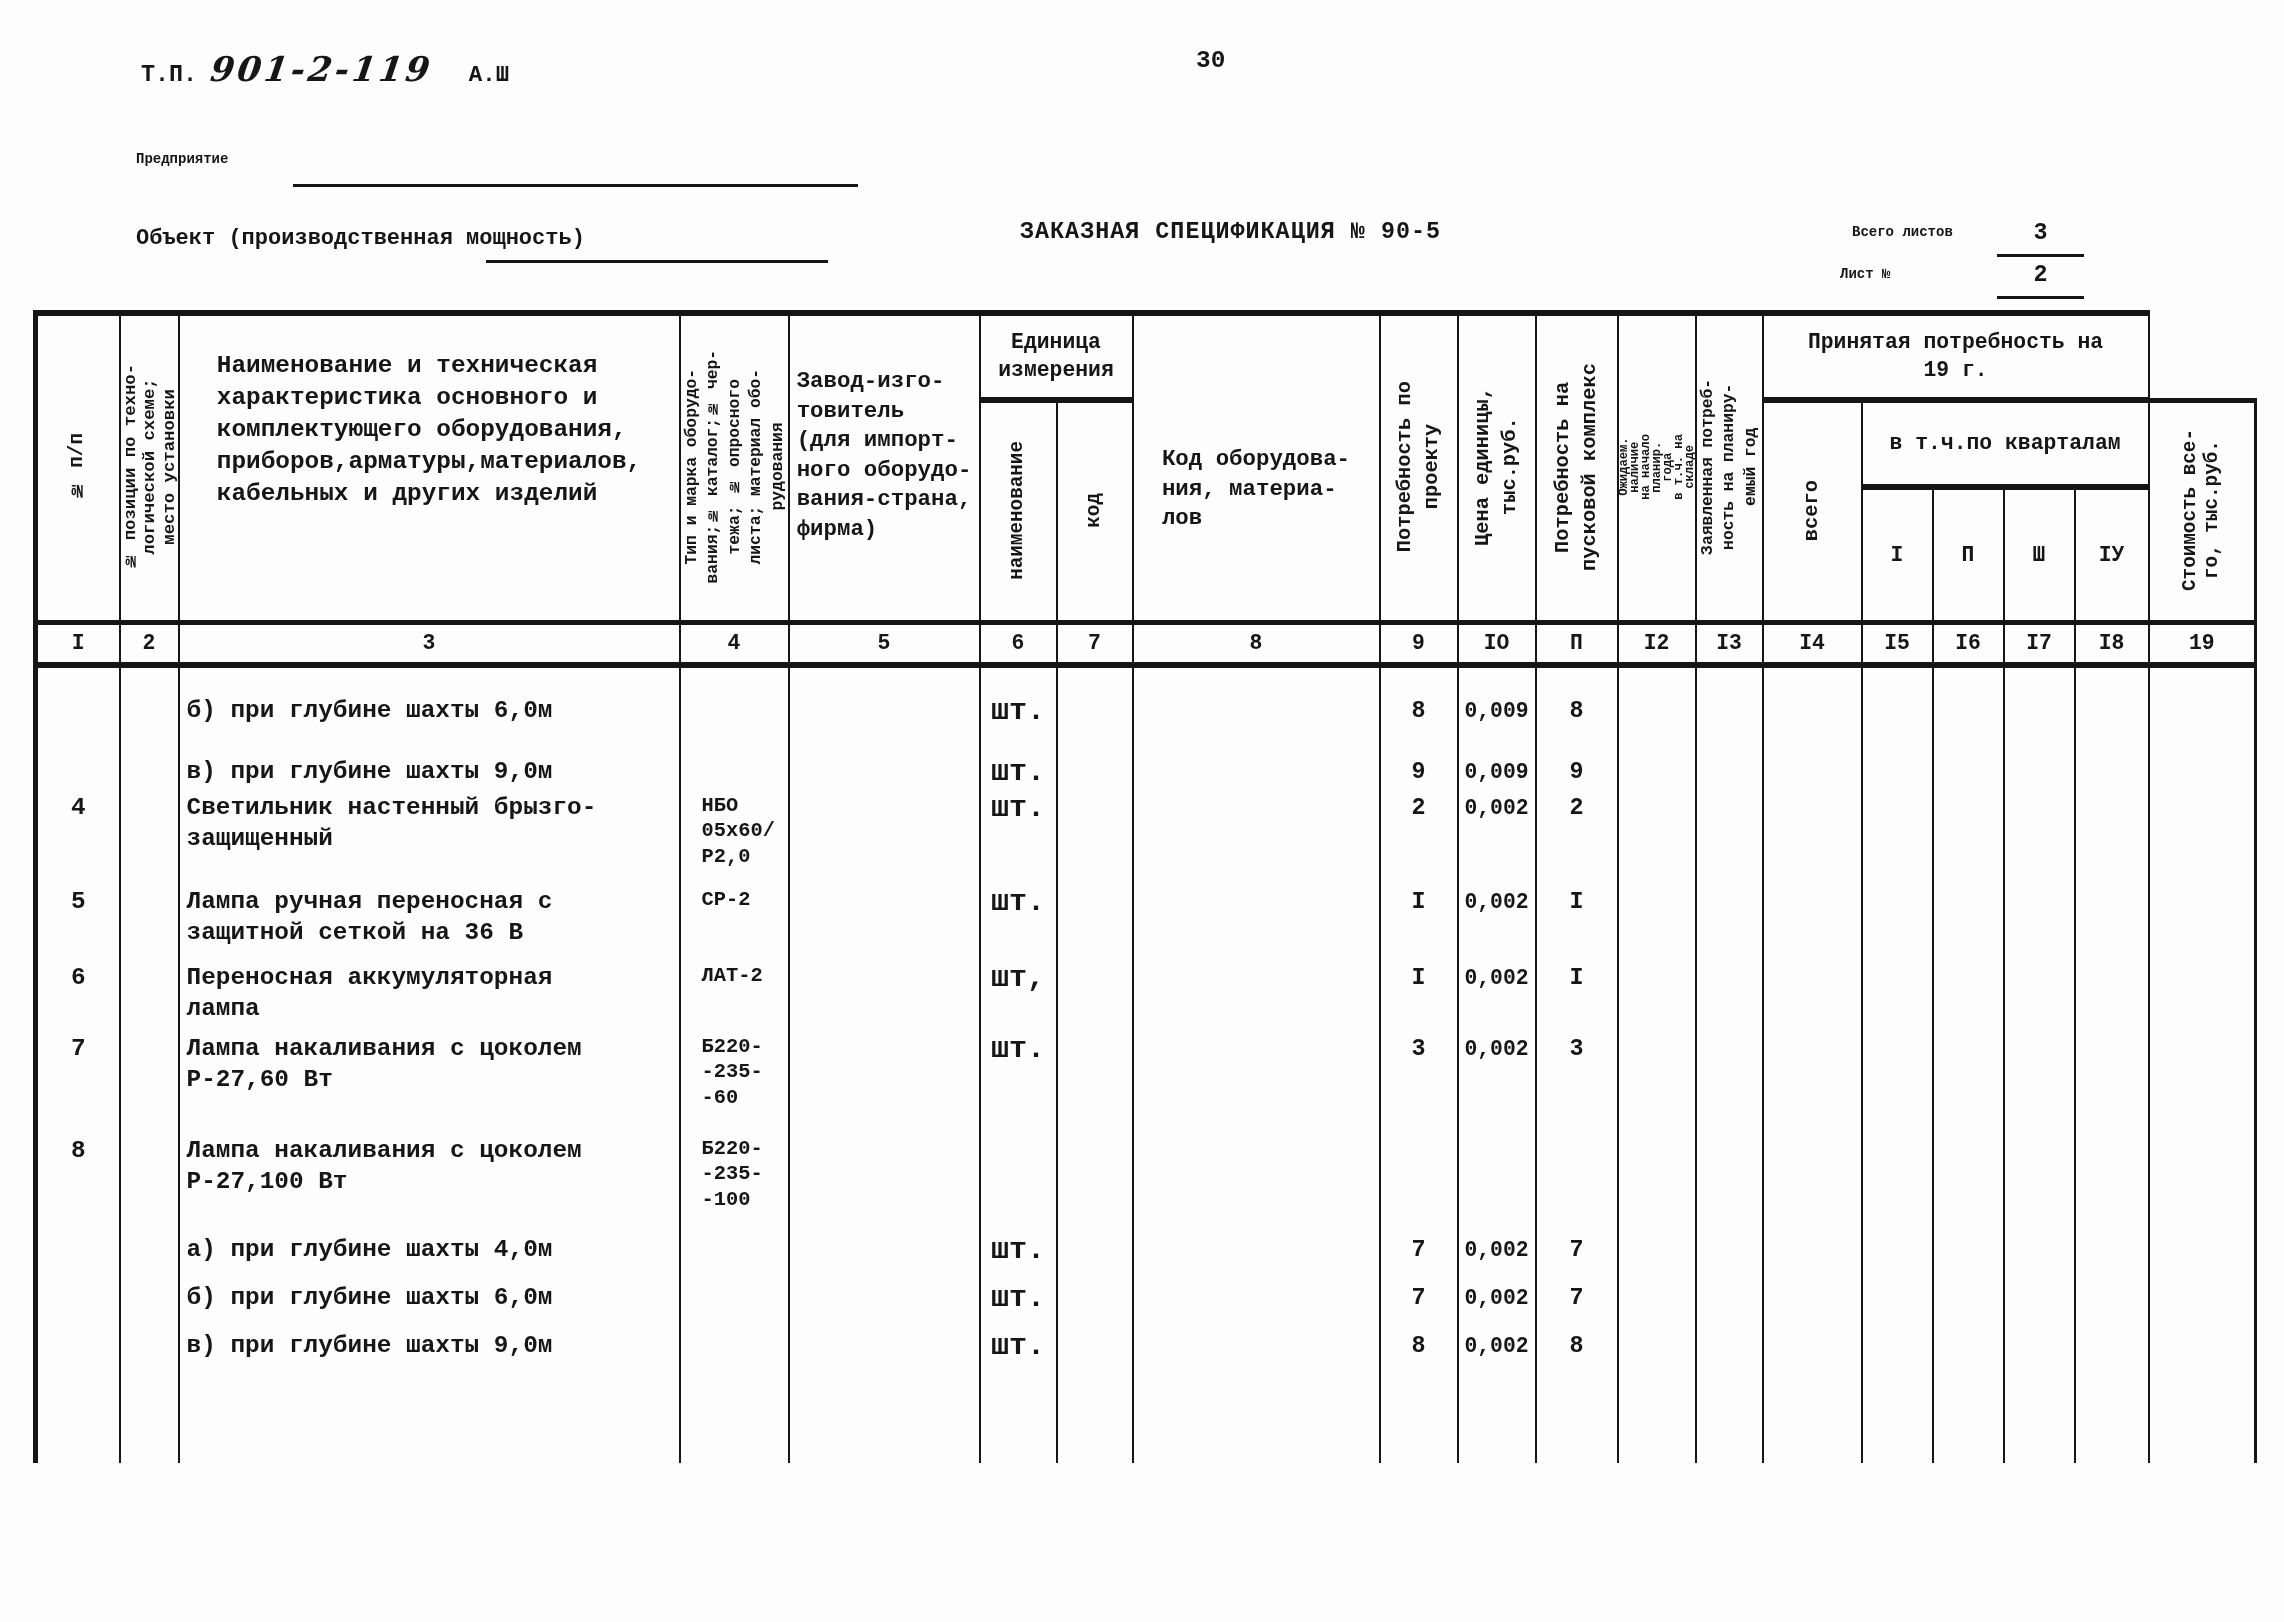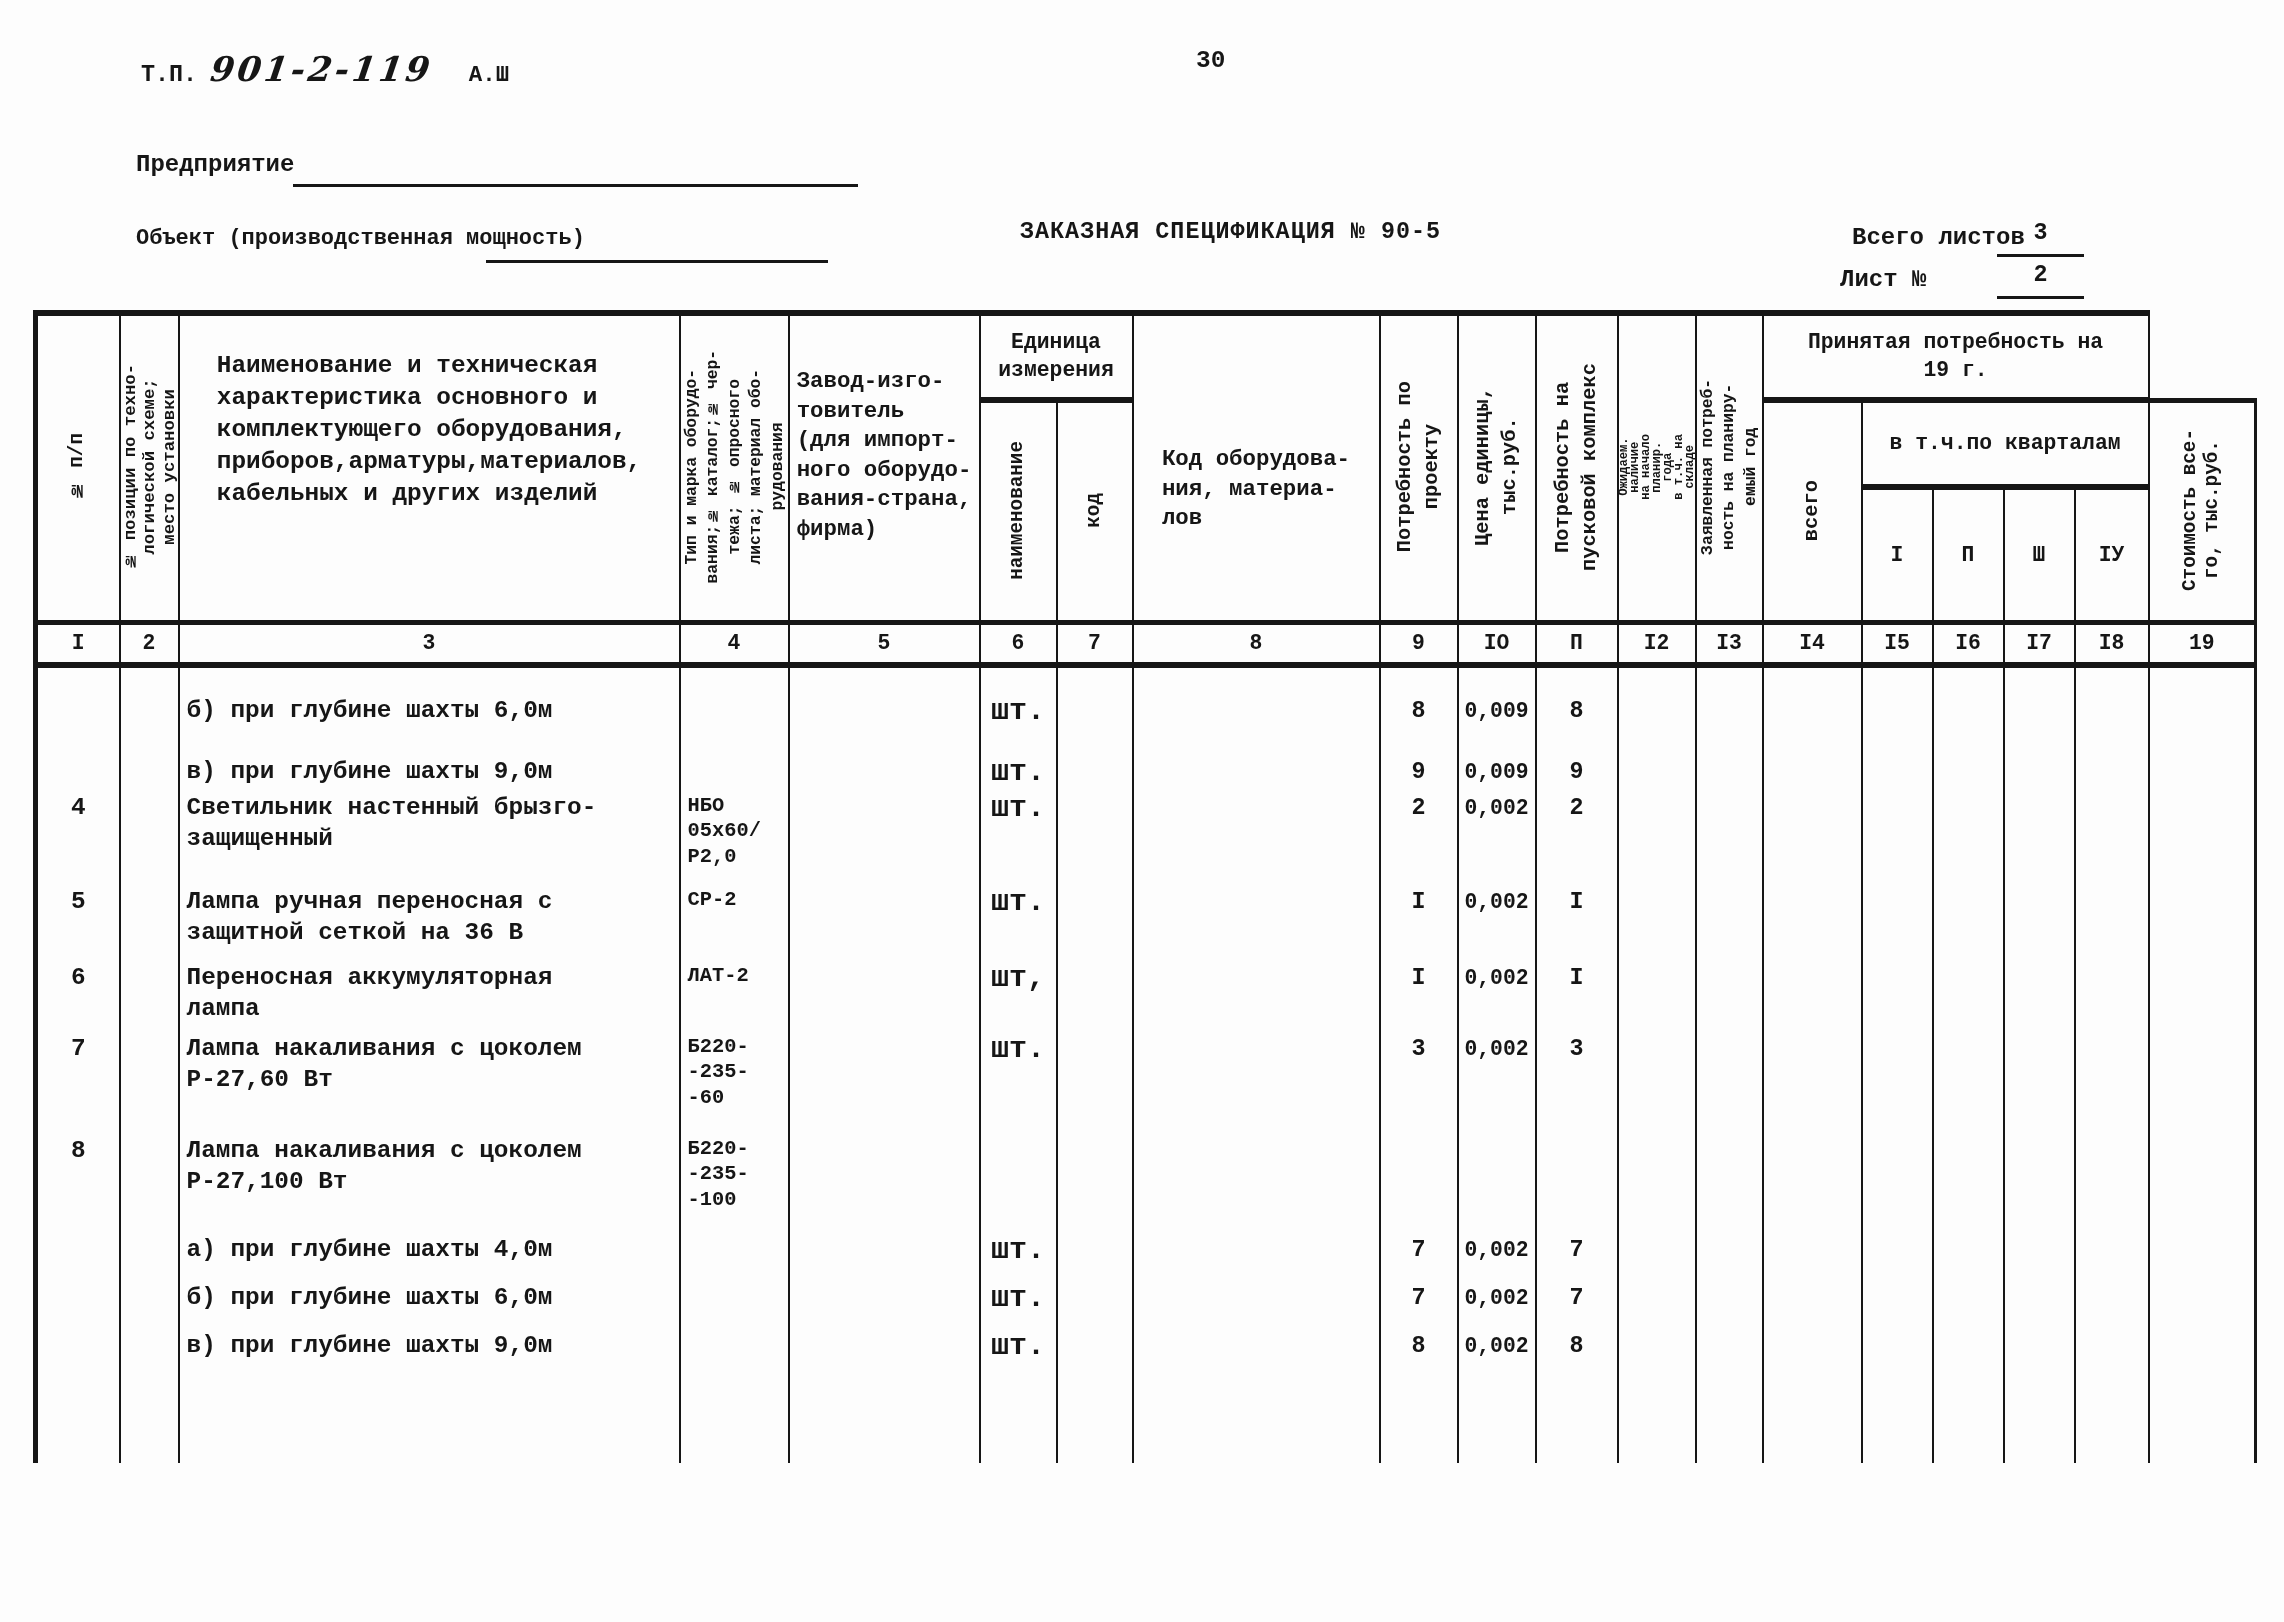--- a/index.html
+++ b/index.html
@@ -1,20 +1,20 @@
 <!DOCTYPE html>
 <html style="font-size:8.1px"><head>
 <meta charset="utf-8">
 <style>
   html,body{margin:0;padding:0;background:#e8e8e8;}
   #page{position:relative;width:2284px;height:1623px;background:#fdfdfd;color:#161616;
         font-family:"Liberation Mono","DejaVu Sans Mono",monospace;font-weight:bold;overflow:hidden;}
   .abs{position:absolute;white-space:nowrap;}
   .hand{font-family:"DejaVu Serif","Liberation Serif",serif;font-style:italic;font-size:34px;letter-spacing:3.1px;transform:skewX(-8deg);display:inline-block;}
-  .lbl{font-size:24px;}
+  .lbl{font-size:14px;}
   .line{position:absolute;height:2.5px;background:#161616;}
   
   table{position:absolute;left:33px;top:310px;border-collapse:collapse;table-layout:fixed;width:2221px;}
   th,td{padding:0;margin:0;border-left:2.5px solid #161616;border-right:2.5px solid #161616;
         font-weight:bold;color:#161616;overflow:hidden;}
   thead th{border-top:6.1px solid #161616;vertical-align:middle;text-align:center;font-weight:bold;}
   tr.h1{height:87px;} tr.h2{height:87px;} tr.h3{height:135px;}
   tr.nums{height:43px;}
   tr.nums td{border-top:5.1px solid #161616;border-bottom:6.1px solid #161616;text-align:center;vertical-align:middle;font-size:21.4px;}
   .edgeL{border-left:5.1px solid #161616!important;}
@@ -28,21 +28,21 @@
        text-align:center;line-height:1.12;}
   .f34{font-size:17.3px;line-height:19.3px;} .f32{font-size:16.3px;line-height:21.4px;}
   .f38{font-size:19.3px;} .f40{font-size:20.4px;line-height:26.5px;}
   .f24{font-size:12.2px;line-height:11px;} .f42{font-size:21.4px;}
   th.topal{vertical-align:top;}
   .h5l{font-size:24.4px;line-height:32px;white-space:pre-line;text-align:left;display:inline-block;}
   .c5txt{font-size:22.4px;line-height:29.5px;white-space:pre-line;text-align:left;display:inline-block;margin-top:8px;}
   
   tbody td{vertical-align:top;font-size:24.4px;line-height:30.5px;}
   tbody td.name{text-align:left;padding-left:7px;}
-  tbody td.type{text-align:left;padding-left:7px;font-size:20.4px;line-height:25.4px;}
+  tbody td.type{text-align:left;padding-left:21px;font-size:20.4px;line-height:25.4px;}
   tbody td.num{text-align:center;}
   tbody td.unit{text-align:center;font-size:30px;}
   tbody td.val{text-align:center;font-size:23.4px;}
   tbody td.price{text-align:center;font-size:21.4px;}
   tr.r1{height:92px;} tr.r1 td{padding-top:28px;}
   tr.r2{height:36px;} tr.r3{height:94px;} tr.r4{height:76px;} tr.r5{height:71px;}
   tr.r6{height:102px;} tr.r7{height:99px;} tr.r8{height:48px;} tr.r9{height:48px;}
   tr.r10{height:48px;} tr.r11{height:84px;}
 </style>
 </head>

